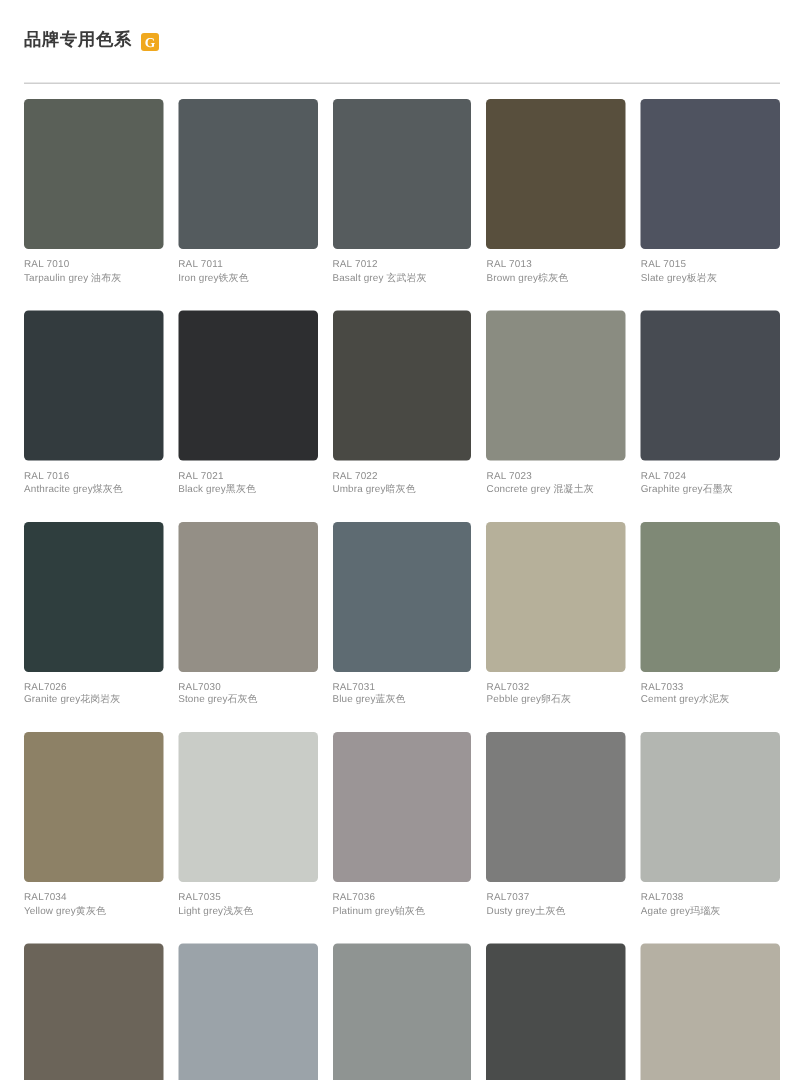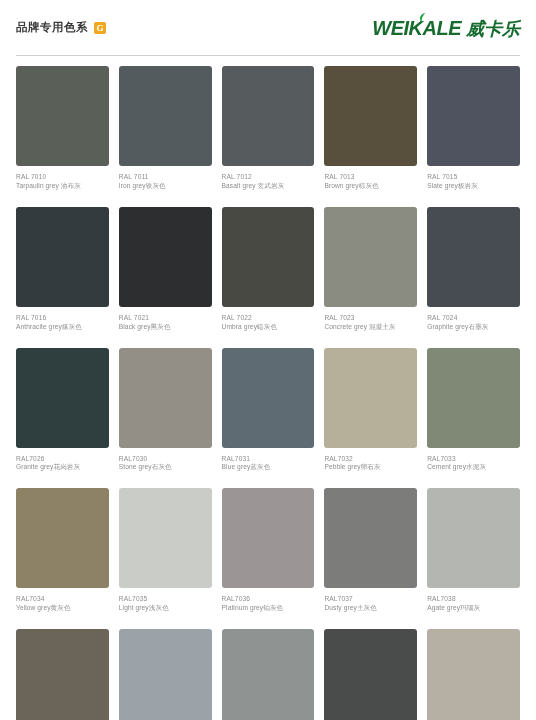--- a/index.html
+++ b/index.html
@@ -137,29 +137,20 @@
 <body>
 
 <div class="page">
 
   <div class="header">
     <div class="header-left">
       <span class="page-title">品牌专用色系</span>
       <span class="badge-g">G</span>
     </div>
 
-    <div class="brand">
-      <span class="brand-latin">
-        <span>WEIKALE</span>
-        <svg class="brand-leaf" viewBox="0 0 10 10">
-          <path d="M9 0.6 C5.4 0.4 1.2 2.2 0.6 6.2 C0.4 7.6 1 8.8 1.6 9.4 C1.8 6.6 4 3.2 9 0.6 Z" fill="#16a03c"></path>
-        </svg>
-      </span>
-      <span class="brand-cn">威卡乐</span>
-    </div>
 
     <div class="header-rule"></div>
   </div>
 
   <div class="grid">
       <div class="swatch-cell">
         <div class="swatch-chip" style="background: rgb(90, 96, 88);"></div>
         <div class="swatch-code">RAL 7010</div>
         <div class="swatch-name">Tarpaulin grey 油布灰</div>
       </div>

